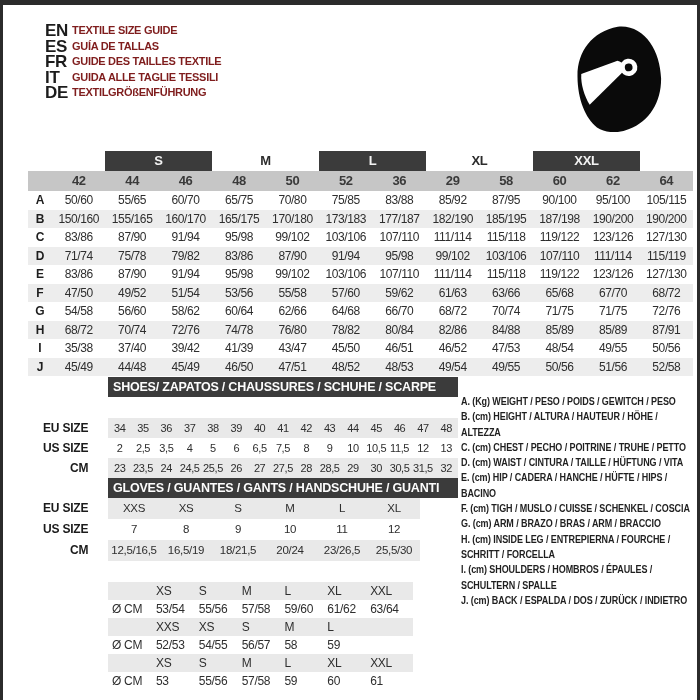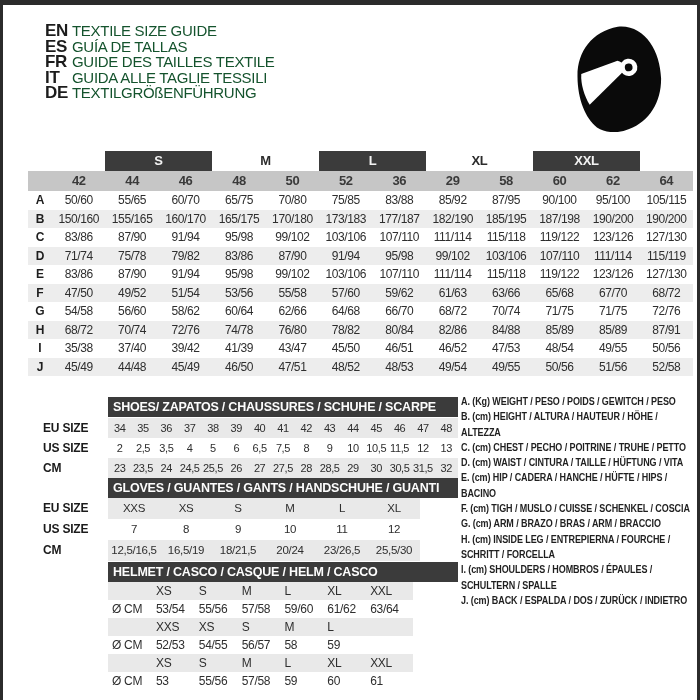--- a/index.html
+++ b/index.html
@@ -7,21 +7,21 @@
   .frame{
     position:relative;width:700px;height:700px;box-sizing:border-box;
     background:#fff;overflow:hidden;
     border-top:5px solid #2b2b2b;border-left:3px solid #2b2b2b;border-right:3px solid #2b2b2b;
     font-family:"Liberation Sans",sans-serif;color:#222;
   }
   
   .languages{position:absolute;left:42px;top:18px;}
   .lang-row{display:flex;height:15.6px;line-height:15.6px;}
   .lang-code{width:27px;font-weight:700;font-size:17px;letter-spacing:-0.3px;color:#1c1c1c;}
-  .lang-title{font-weight:400;font-size:15px;letter-spacing:-0.3px;color:#14532d;}
+  .lang-title{font-weight:700;font-size:11px;letter-spacing:-0.3px;color:#7f1d1d;}
   
   .helmet-pic{position:absolute;left:571px;top:21px;width:90px;height:106px;}
   
   .textile{position:absolute;left:25px;top:146px;width:665px;}
   .tx-groups{display:flex;height:20px;}
   .tx-gspace{width:77px;}
   .tx-group{width:107px;text-align:center;font-weight:700;font-size:13px;line-height:20px;letter-spacing:-0.2px;color:#2c2c2c;}
   .tx-group.dark{background:#3b3b3b;color:#f2f2f2;}
   .tx-header{display:flex;height:20px;background:#c6c6c6;}
   .tx-header .tx-cell{font-weight:700;color:#3a3a3a;font-size:13px;line-height:20px;}
@@ -42,21 +42,21 @@
   .shoes-rows .mini-row{height:20px;line-height:20px;}
   .gloves-rows{left:105px;top:493px;width:312px;}
   .gloves-rows .mini-row{height:21px;line-height:21px;font-size:11.5px;letter-spacing:-0.3px;}
   
   .hel-rows{position:absolute;left:105px;top:577px;width:305px;}
   .hel-row{display:flex;height:18px;line-height:18px;font-size:12px;color:#2e2e2e;letter-spacing:-0.3px;}
   .hel-row.stripe{background:#e9e9e9;}
   .hel-first{width:48px;padding-left:4px;box-sizing:border-box;}
   .hel-cell{flex:1;text-align:left;}
   
-  .side-labels{position:absolute;left:40px;font-weight:700;font-size:12px;color:#1b1b1b;letter-spacing:-0.2px;}
+  .side-labels{position:absolute;left:40px;font-weight:700;font-size:12px;color:#1b1b1b;letter-spacing:-0.2px;text-align:right;}
   .shoes-labels{top:413px;}
   .shoes-labels .side-label-row{height:20px;line-height:20px;}
   .gloves-labels{top:493px;}
   .gloves-labels .side-label-row{height:21px;line-height:21px;}
   .hel-labels{top:577px;}
   .hel-labels .hl-gap{height:18px;}
   .hel-labels .side-label-row{height:18px;line-height:18px;}
   
   .legend{position:absolute;left:458px;top:389px;width:280px;transform:scaleX(0.85);transform-origin:left top;
           font-weight:700;font-size:10.6px;line-height:15.3px;color:#1f1f1f;letter-spacing:-0.1px;}
@@ -271,21 +271,21 @@
           <div class="tx-cell">48/53</div>
           <div class="tx-cell">49/54</div>
           <div class="tx-cell">49/55</div>
           <div class="tx-cell">50/56</div>
           <div class="tx-cell">51/56</div>
           <div class="tx-cell">52/58</div>
         </div>
       </div>
   </div>
 
-  <div class="bar" style="top:392px;">SHOES/ ZAPATOS / CHAUSSURES / SCHUHE / SCARPE</div>
+  <div class="bar" style="top:372px;">SHOES/ ZAPATOS / CHAUSSURES / SCHUHE / SCARPE</div>
   <div class="side-labels shoes-labels">
       <div class="side-label-row">EU SIZE</div>
       <div class="side-label-row">US SIZE</div>
       <div class="side-label-row">CM</div>
     </div>
   <div class="mini shoes-rows">
       <div class="mini-row stripe">
         <div class="mini-cell">34</div>
         <div class="mini-cell">35</div>
         <div class="mini-cell">36</div>
@@ -364,21 +364,20 @@
       <div class="mini-row stripe">
         <div class="mini-cell">12,5/16,5</div>
         <div class="mini-cell">16,5/19</div>
         <div class="mini-cell">18/21,5</div>
         <div class="mini-cell">20/24</div>
         <div class="mini-cell">23/26,5</div>
         <div class="mini-cell">25,5/30</div>
       </div>
     </div>
 
-  <div class="bar" style="top:557px;">HELMET / CASCO / CASQUE / HELM / CASCO</div>
   <div class="hel-rows">
       <div class="hel-row stripe">
         <div class="hel-first"></div>
         <div class="hel-cell">XS</div>
         <div class="hel-cell">S</div>
         <div class="hel-cell">M</div>
         <div class="hel-cell">L</div>
         <div class="hel-cell">XL</div>
         <div class="hel-cell">XXL</div>
       </div>

